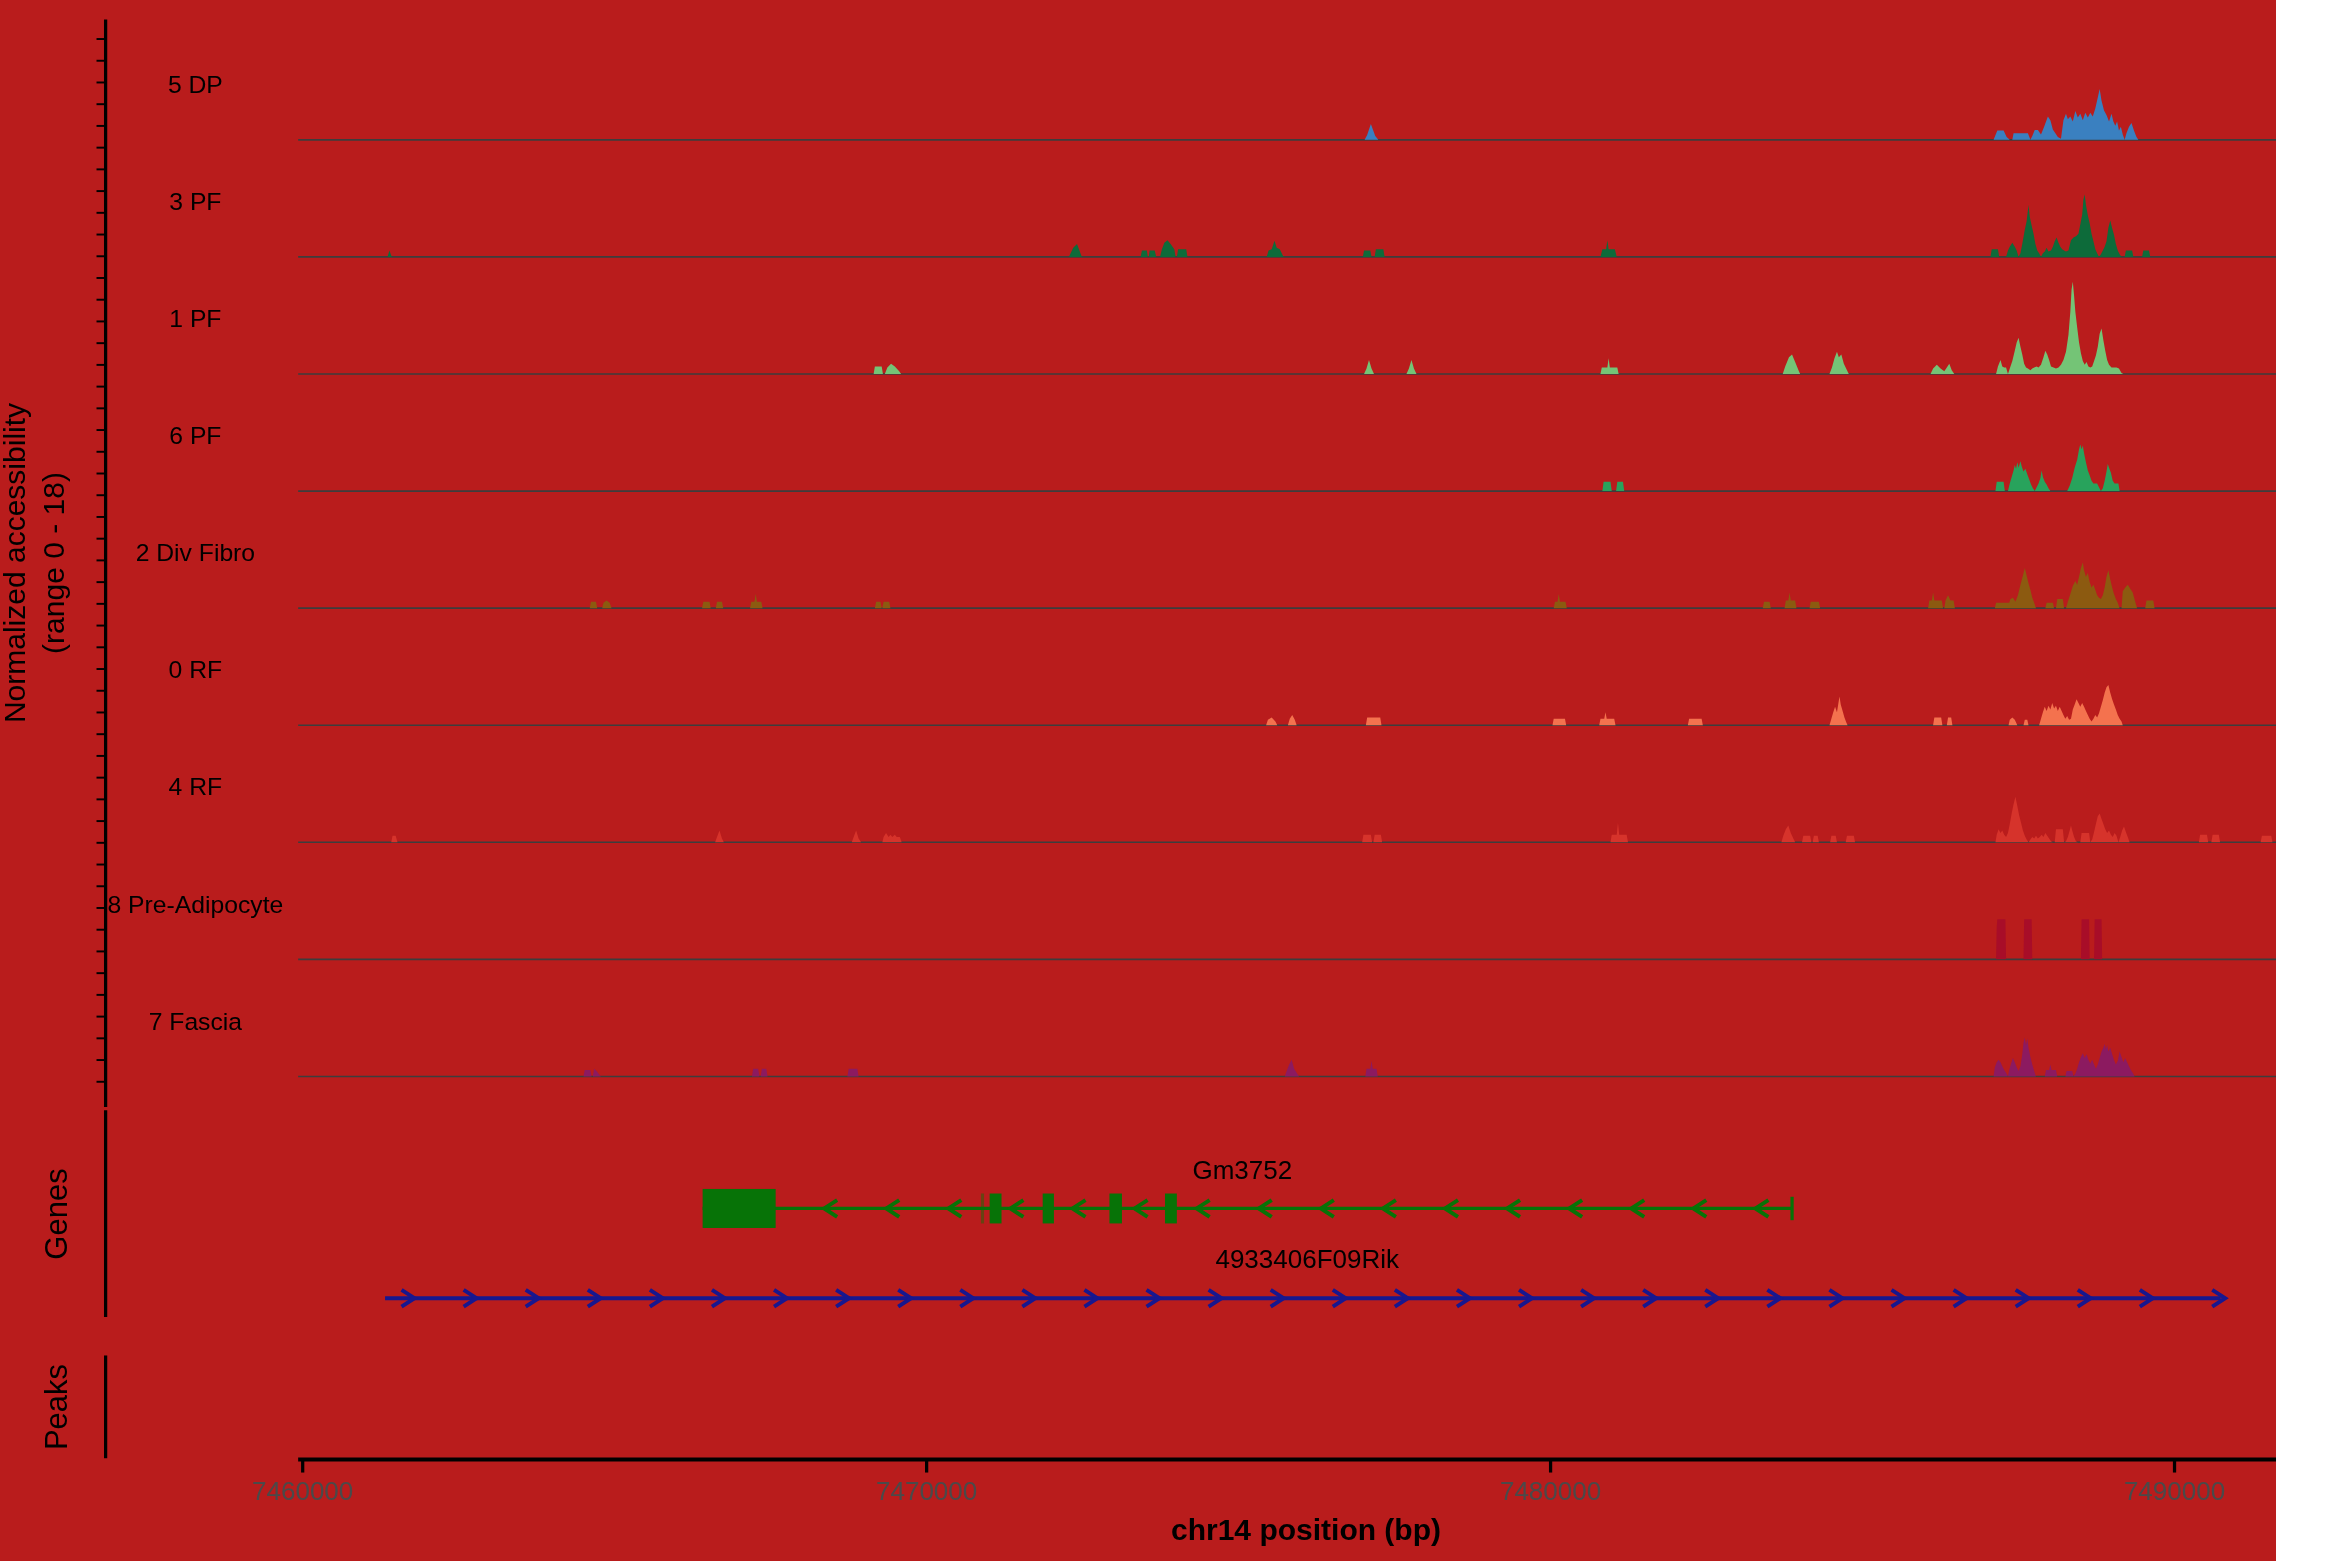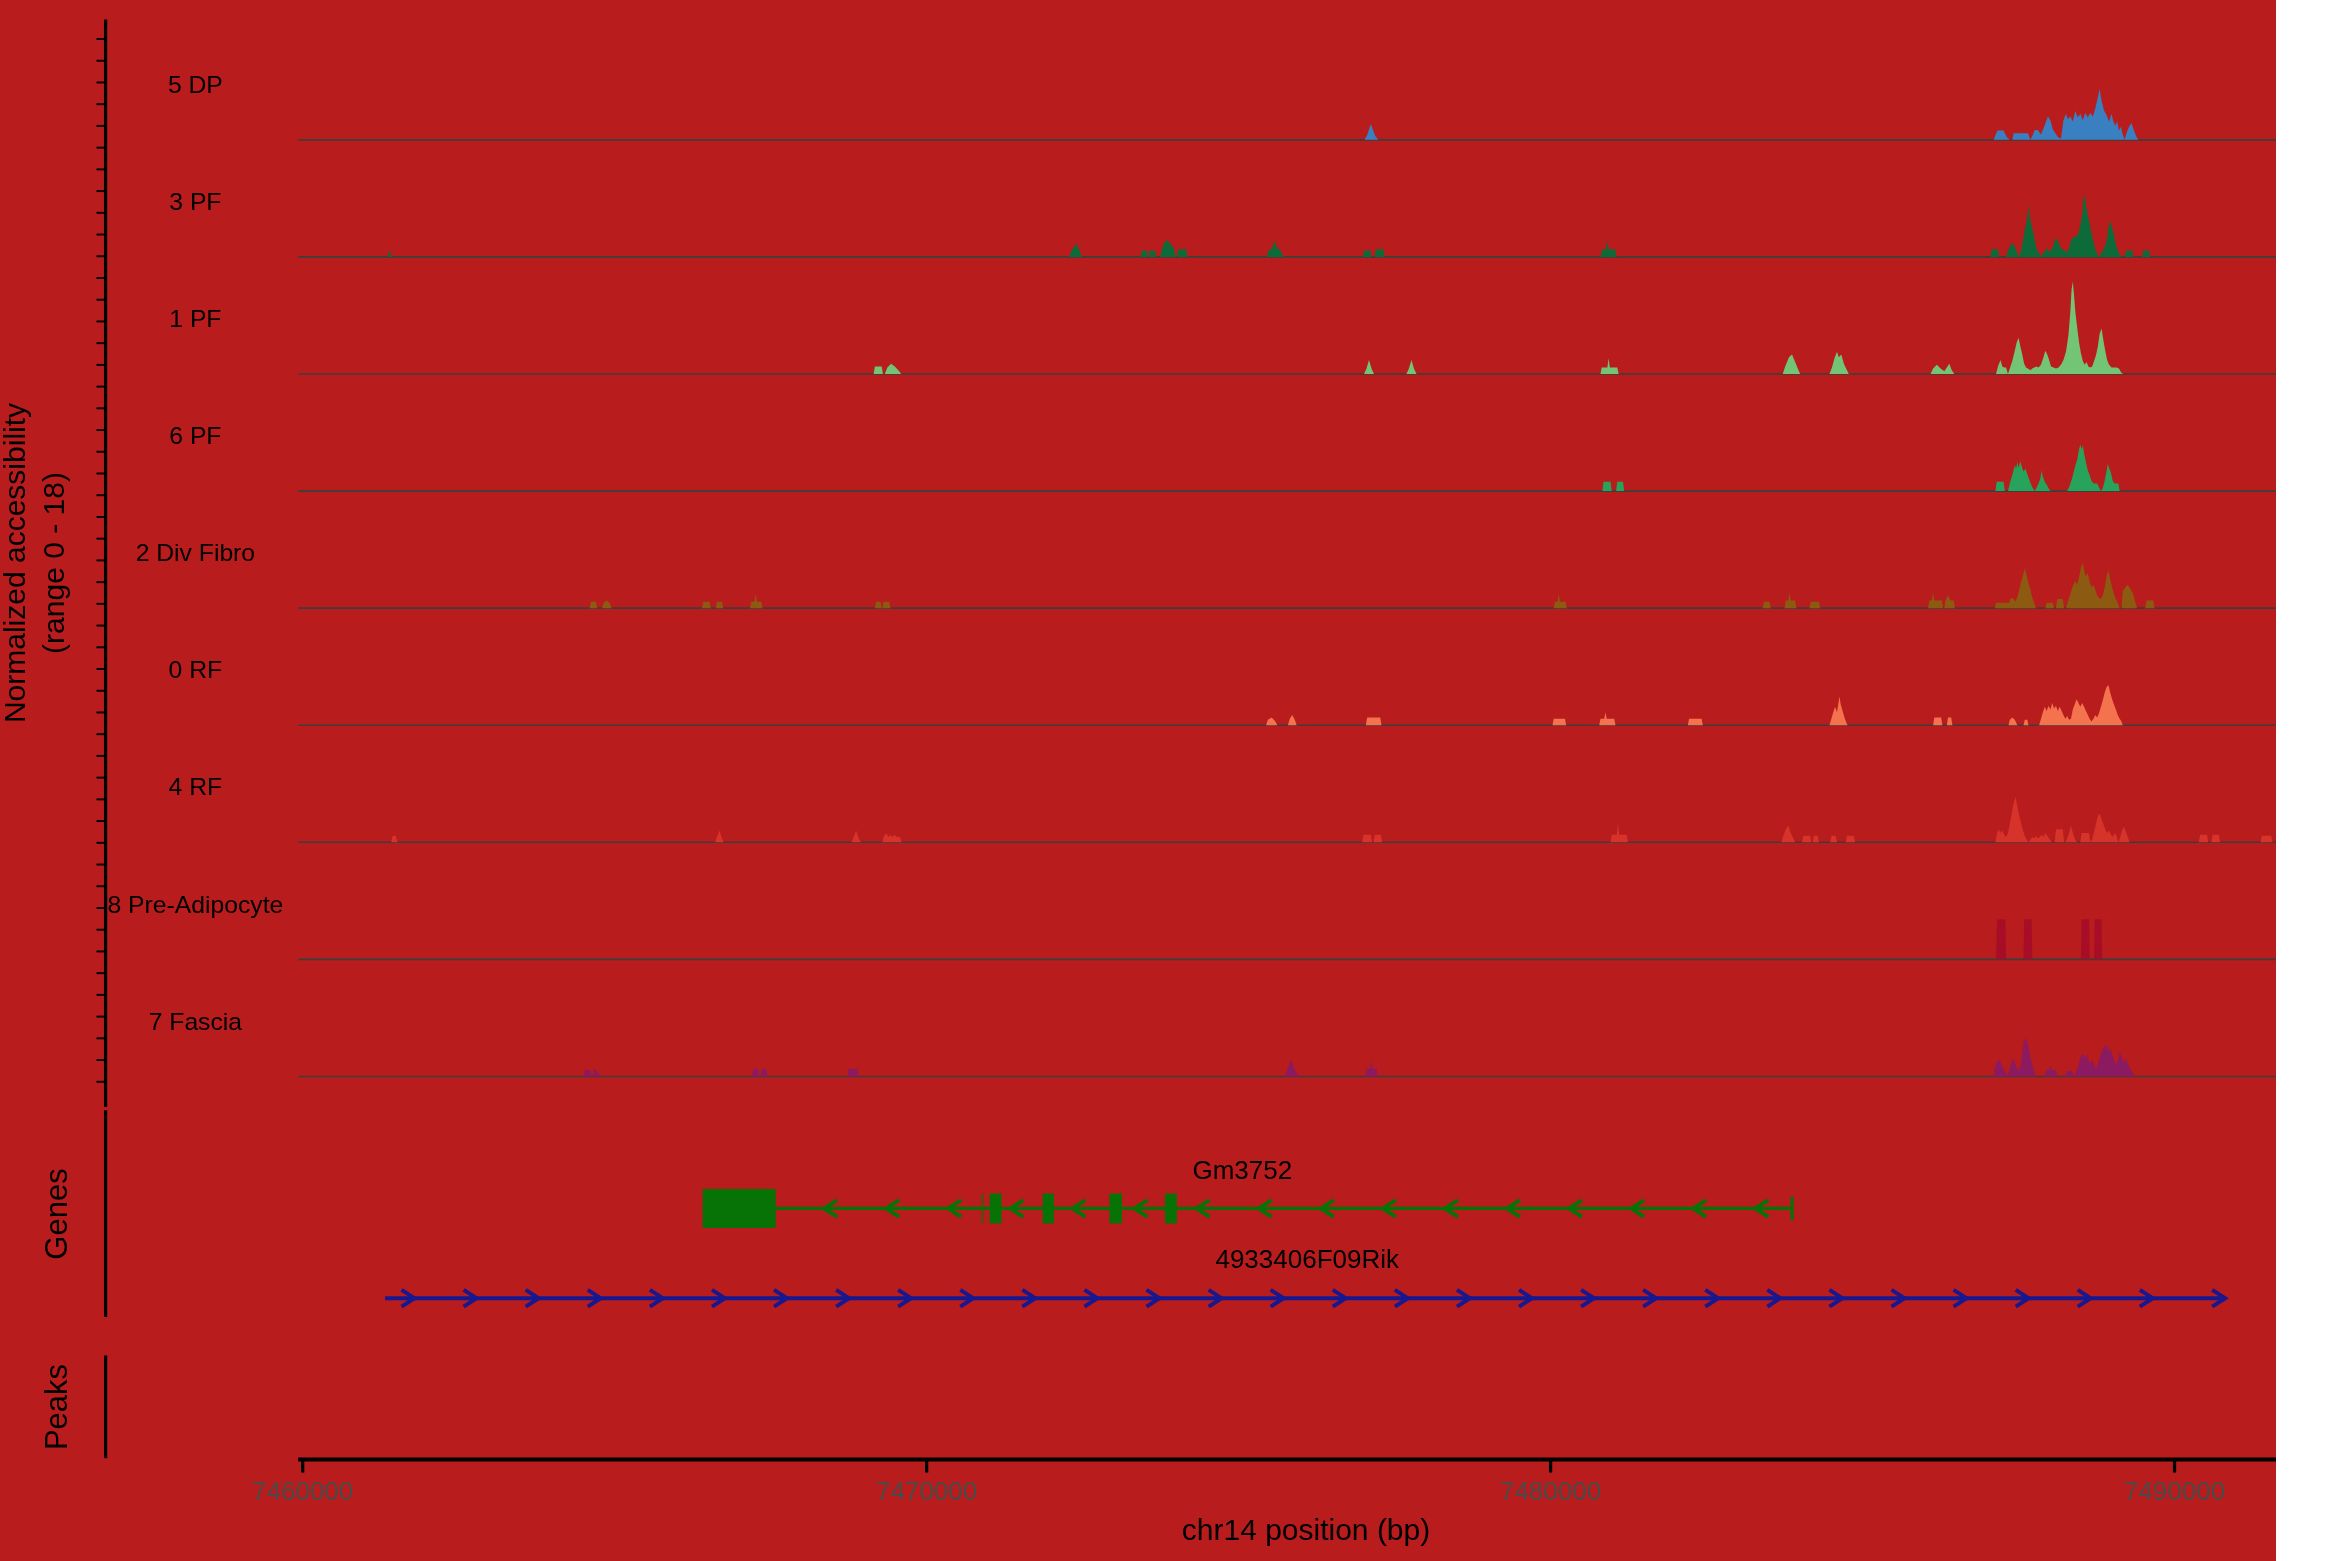--- a/index.html
+++ b/index.html
@@ -166,15 +166,15 @@
 
   <div class="rot-label yaxis-title" style="left:34px;top:563px;">
     <div>Normalized accessibility</div>
     <div>(range 0 - 18)</div>
   </div>
 
   <div class="rot-label section-title" style="left:57px;top:1214px;">Genes</div>
 
   <div class="rot-label section-title" style="left:57px;top:1407px;">Peaks</div>
 
-  <div class="xaxis-title" style="left:1306px;top:1530px;">chr14 position (bp)</div>
+  <div class="xaxis-title" style="left:1306px;top:1530px;font-weight:bold;">chr14 position (bp)</div>
 </div>
 
 
 </body></html>

